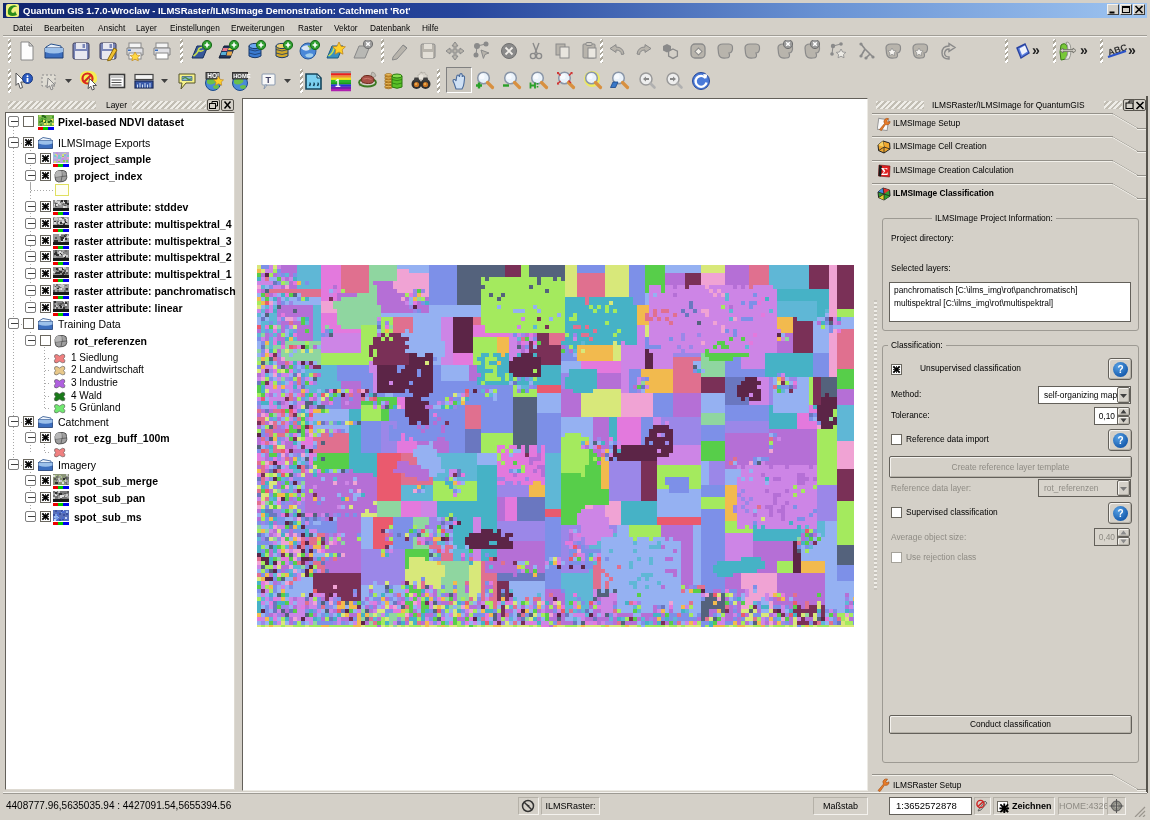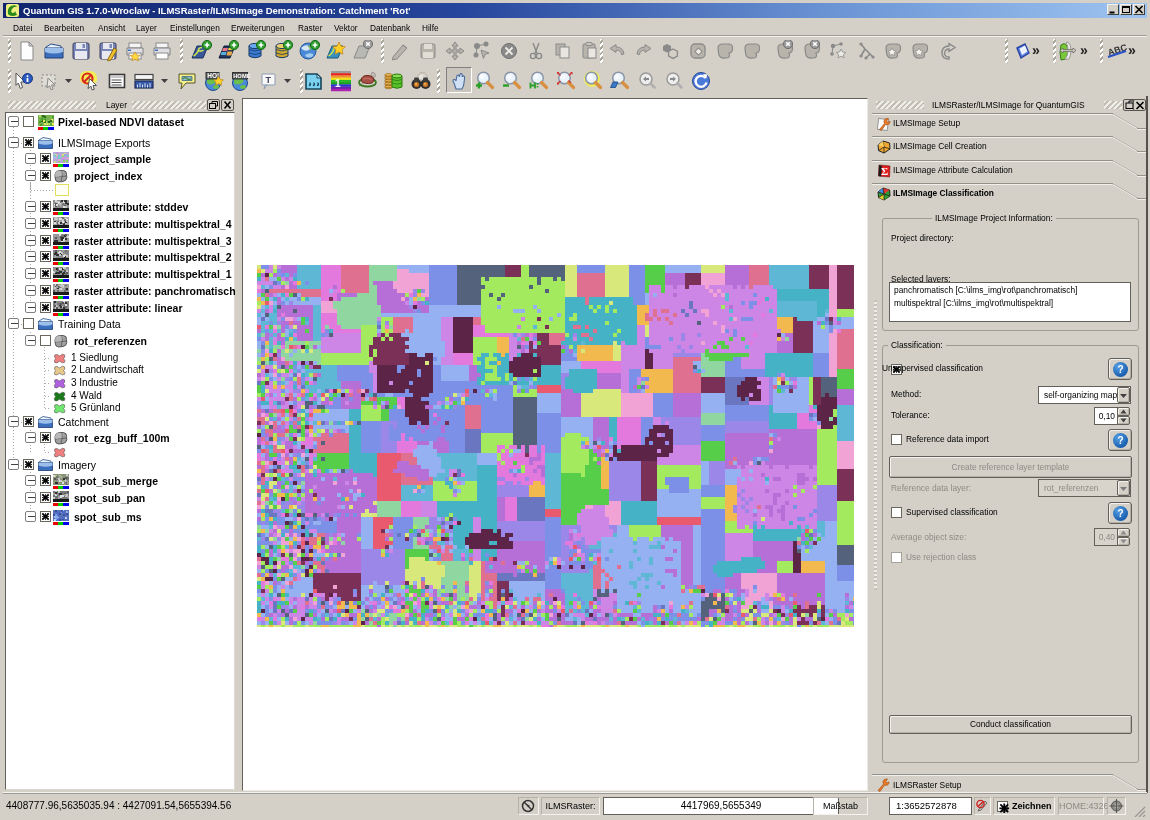--- a/index.html
+++ b/index.html
@@ -1188,50 +1188,50 @@
     <svg class="abs" style="left:1112px;top:160px" width="28" height="17">
       <path d="M0 0.5 L26 15.5" stroke="#94918a" fill="none"></path>
       <path d="M0.8 1.5 L26.8 16.5" stroke="#f2f0ea" fill="none"></path>
     </svg>
     <div class="abs" style="left:1137px;top:175px;width:10px;height:1px;background:#94918a;box-shadow:0 1px 0 #f2f0ea"></div>
     <svg class="abs" style="left:877px;top:164px" width="14" height="14" viewBox="0 0 14 14">
       <path d="M2 1 L13 2 L12.5 13 L1.5 12z" fill="#e02020" stroke="#701010" stroke-width="0.6"></path>
       <path d="M2 1 L5 2 L4 12.5 L1.5 12z" fill="#1a1a1a"></path>
       <text x="4" y="11.2" font-size="11" font-weight="bold" fill="#fff" font-family="Liberation Serif">Σ</text>
     </svg>
-    <div class="abs" style="left:893px;top:165px">ILMSImage Attribute Calculation</div>
+    <div class="abs" style="left:893px;top:165px">ILMSImage Creation Calculation</div>
     <div class="abs" style="left:872px;top:183px;width:241px;height:1px;background:#94918a;box-shadow:0 1px 0 #f2f0ea"></div>
     <svg class="abs" style="left:1112px;top:183px" width="28" height="17">
       <path d="M0 0.5 L26 15.5" stroke="#94918a" fill="none"></path>
       <path d="M0.8 1.5 L26.8 16.5" stroke="#f2f0ea" fill="none"></path>
     </svg>
     <div class="abs" style="left:1137px;top:198px;width:10px;height:1px;background:#94918a;box-shadow:0 1px 0 #f2f0ea"></div>
     <svg class="abs" style="left:877px;top:187px" width="14" height="14" viewBox="0 0 14 14">
       <path d="M1 5 L6 1 L12.6 3 L13 9 L7 13 L1.6 10.6z" fill="#30a030" stroke="#222" stroke-width="1"></path>
       <path d="M1 5 L7 7 L6 1z" fill="#4090e0"></path>
       <path d="M6 1 L7 7 L12.6 3z" fill="#e03030"></path>
       <path d="M1.6 10.6 L7 7 L7 13z" fill="#e8d030"></path>
       <path d="M7 7 L13 9 L7 13z" fill="#30a030"></path>
       <path d="M6 1 L7 7 L13 9 M7 7 L1.6 10.6 M7 7 L7 13 M1 5 L7 7" stroke="#222" stroke-width="0.8" fill="none"></path>
     </svg>
     <div class="abs b" style="left:893px;top:188px">ILMSImage Classification</div>
     <div class="gbox" style="left:882px;top:218px;width:257px;height:113px"></div>
     <div class="glabel" style="left:932px;top:213px">ILMSImage Project Information:</div>
     <div class="abs" style="left:891px;top:233px">Project directory:</div>
-    <div class="abs" style="left:891px;top:274px">Selected layers:</div>
+    <div class="abs" style="left:891px;top:263px">Selected layers:</div>
     <div class="fld" style="left:889px;top:282px;width:242px;height:40px;line-height:13px;padding:1px 0 0 4px">panchromatisch [C:\ilms_img\rot\panchromatisch]<br>multispektral [C:\ilms_img\rot\multispektral]</div>
     <div class="gbox" style="left:882px;top:345px;width:257px;height:418px"></div>
     <div class="glabel" style="left:888px;top:340px">Classification:</div>
     <div class="cb" style="left:891px;top:364px;border-color:#6a675f">
       <svg width="9" height="9" viewBox="0 0 9 9">
         <path d="M1.3 1.3 L7.7 7.7 M7.7 1.3 L1.3 7.7" stroke="#000" stroke-width="1.9"></path>
         <path d="M4.5 1 V8 M1 4.5 H8" stroke="#000" stroke-width="0.8"></path>
       </svg>
     </div>
-    <div class="abs" style="left:882px;top:363px">Unsupervised classification</div>
+    <div class="abs" style="left:920px;top:363px">Unsupervised classification</div>
     <div class="helpbtn" style="left:1108px;top:358px">
       <div class="qc">?</div>
     </div>
     <div class="abs" style="left:891px;top:389px">Method:</div>
     <div class="fld" style="left:1038px;top:386px;width:93px;height:18px;line-height:16px;padding-left:5px">self-organizing map</div>
     <div class="btn" style="left:1117px;top:387px;width:13px;height:16px">
       <svg width="11" height="14">
         <path d="M2 6 h7 l-3.5 4z" fill="#404040"></path>
       </svg>
     </div>
@@ -1297,21 +1297,20 @@
 <div id="statusbar">
   <div class="abs" style="left:3px;top:6px;font-size:10px">4408777.96,5635035.94 : 4427091.54,5655394.56</div>
   <div class="sbox" style="left:515px;width:21px">
       <svg width="19" height="16" viewBox="0 0 19 16">
         <circle cx="9" cy="8" r="5.5" fill="none" stroke="#333" stroke-width="1.5"></circle>
         <path d="M5 4 L13 12" stroke="#333" stroke-width="1.5"></path>
         <path d="M8 6 l3 2 -2 1 z" fill="#333"></path>
       </svg>
     </div>
   <div class="sbox" style="left:538px;width:59px;line-height:16px">ILMSRaster:</div>
-  <div class="fld" style="left:600px;top:3px;width:236px;height:18px;text-align:center;line-height:16px;font-size:10px">4417969,5655349</div>
   <div class="sbox" style="left:810px;width:55px;line-height:16px">Maßstab</div>
   <div class="fld" style="left:886px;top:3px;width:83px;height:18px;line-height:16px;padding-left:6px;font-size:9.5px">1:3652572878</div>
   <div class="sbox" style="left:971px;width:17px">
       <svg width="15" height="16" viewBox="0 0 15 16">
         <path d="M4 11 L10 3 L12 5 L6 12 L3 13 Z" fill="#c8c4bc" stroke="#555" stroke-width="0.8"></path>
         <circle cx="5.5" cy="6" r="3.6" fill="none" stroke="#cc2222" stroke-width="1.4"></circle>
         <path d="M3 8.5 L8.2 3.5" stroke="#cc2222" stroke-width="1.4"></path>
       </svg>
     </div>
   <div class="sbox" style="left:990px;width:62px"></div>

